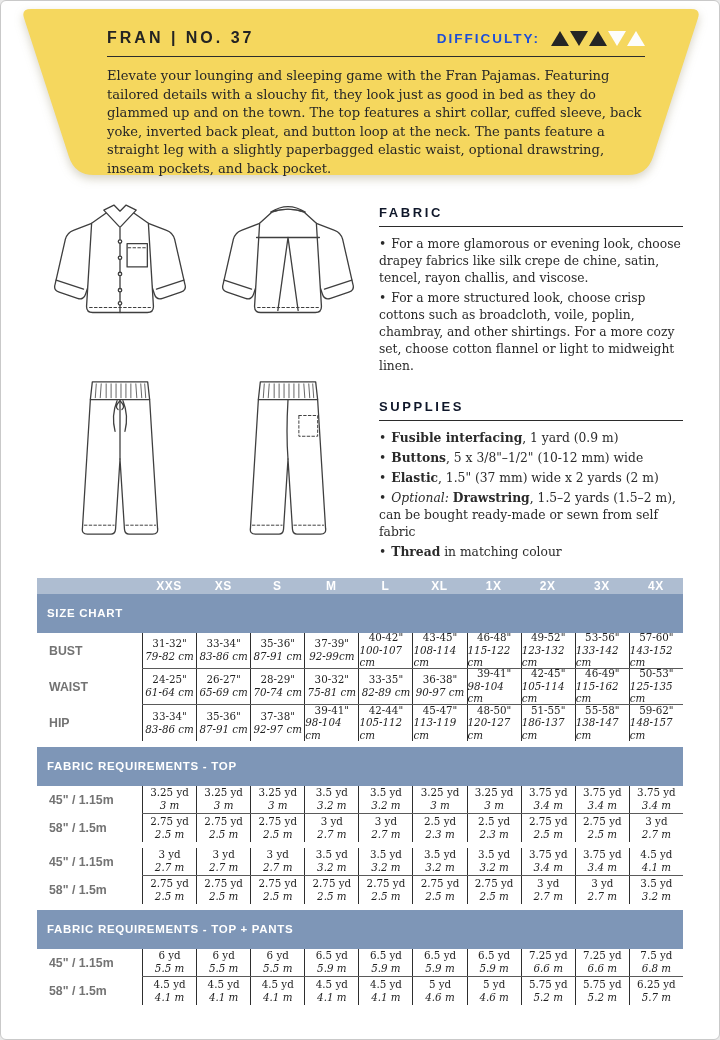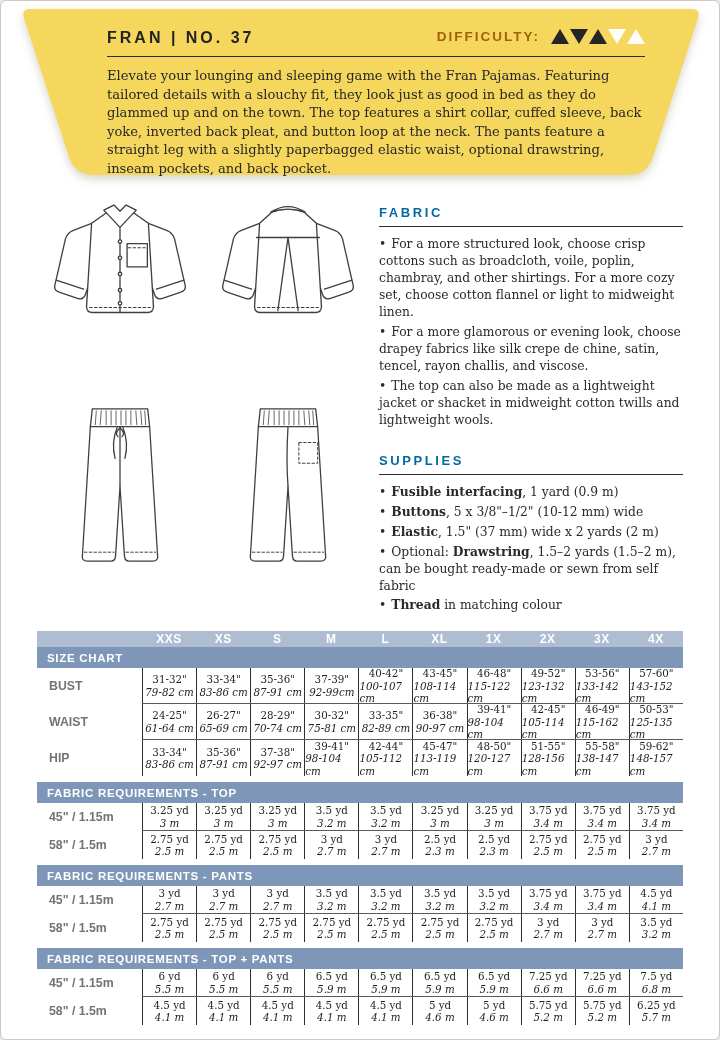--- a/index.html
+++ b/index.html
@@ -5,52 +5,52 @@
   * { margin:0; padding:0; box-sizing:border-box; }
   html,body { background:#e9e9e9; }
   body { width:720px; height:1040px; font-family:"Liberation Sans", sans-serif; }
   .page { position:relative; width:720px; height:1040px; background:#fff;
           border:1px solid #c9c9c9; border-radius:6px; overflow:hidden; }
 
   
   .flap-wrap { position:absolute; top:6px; left:18px; width:684px; height:172px; }
   .flap-svg { position:absolute; top:0; left:0; filter:drop-shadow(0 4px 5px rgba(110,100,55,.28)); }
   .flap-inner { position:absolute; top:22px; left:88px; right:58px; }
-  .flap-head { display:flex; justify-content:space-between; align-items:flex-start; }
+  .flap-head { display:flex; justify-content:space-between; align-items:center; }
   .pattern-title { font-size:16px; font-weight:bold; letter-spacing:3px; color:#232323; }
   .difficulty { display:flex; align-items:center; gap:10px; }
-  .difficulty-label { font-size:13.5px; font-weight:bold; letter-spacing:2px; color:#a16207; }
+  .difficulty-label { font-size:13.5px; font-weight:bold; letter-spacing:2px; color:#1d4ed8; }
   .tri-row { display:flex; align-items:center; }
   .tri { display:inline-block; width:0; height:0; margin-left:1px; }
   .tri.up   { border-left:9px solid transparent; border-right:9px solid transparent; border-bottom:15px solid #252525; }
   .tri.down { border-left:9px solid transparent; border-right:9px solid transparent; border-top:15px solid #252525; }
   .tri.up.light   { border-bottom-color:#fdfdfb; }
   .tri.down.light { border-top-color:#fdfdfb; }
   .flap-rule { border:none; border-top:1.6px solid #2c2c2c; margin-top:9px; }
   .description { margin-top:10px; font-family:"DejaVu Serif", serif; font-size:13.1px;
                  line-height:1.42; color:#272727; }
 
   
   .main { display:flex; padding:0 36px; margin-top:198px; gap:6px; }
   .drawings { width:336px; display:grid; grid-template-columns:1fr 1fr; row-gap:2px; }
   .drawings svg { display:block; }
   .info { flex:1; padding-top:6px; }
-  .info-heading { font-size:13px; font-weight:bold; letter-spacing:2.6px; color:#0369a1;
+  .info-heading { font-size:13px; font-weight:bold; letter-spacing:2.6px; color:#0f172a;
                   border-bottom:1.6px solid #2b2b2b; padding-bottom:6px; margin-bottom:9px; }
   .supplies-block { margin-top:24px; }
   .bullet-item { font-family:"DejaVu Serif", serif; font-size:12.3px; line-height:1.38;
                  color:#2a2a2a; margin-bottom:3px; }
   .blt { margin-right:5px; }
   .bd { font-weight:bold; }
-  .it { }
+  .it { font-style:italic; }
 
   
   .tables { padding:0 36px; margin-top:14px; }
   .sizes-row { display:flex; height:16px; background:#aebdd1; }
-  .secbar { height:21px; background:#7e96b7; color:#fff; display:flex; align-items:center;
+  .secbar { height:39px; background:#7e96b7; color:#fff; display:flex; align-items:center;
             padding-left:10px; font-size:11.5px; font-weight:bold; letter-spacing:.7px; }
   .lblcol { width:105px; flex:none; display:flex; align-items:center; padding-left:12px;
             font-size:12.3px; font-weight:bold; color:#737373; }
   .cells { flex:1; display:flex; }
   .hcell { flex:1; display:flex; align-items:center; justify-content:center;
            color:#fff; font-size:12px; font-weight:bold; letter-spacing:.5px; }
   .mrow { display:flex; height:36px; }
   .rrow { display:flex; height:28px; }
   .hline > .cells { border-bottom:1px solid #5a5a5a; }
   .cell { flex:1; border-left:1px solid #2e2e2e; display:flex; flex-direction:column;
@@ -147,23 +147,22 @@
         <path class="dash" d="M91 42 L110 42 L110 63 L91 63 Z"></path>
         <path class="dash" d="M44 153 L74 153 M86 153 L116 153"></path>
       </svg>
     </div>
 
     <div class="info">
       <div class="fabric-block">
         <div class="info-heading">FABRIC</div>
         <div>
 
-        <p class="bullet-item"><span class="blt">•</span><span>For a more structured look, choose crisp cottons such as broadcloth, voile, poplin, chambray, and other shirtings. For a more cozy set, choose cotton flannel or light to midweight linen.</span></p>
-            <p class="bullet-item"><span class="blt">•</span><span>For a more glamorous or evening look, choose drapey fabrics like silk crepe de chine, satin, tencel, rayon challis, and viscose.</span></p>
-            <p class="bullet-item"><span class="blt">•</span><span>The top can also be made as a lightweight jacket or shacket in midweight cotton twills and lightweight wools.</span></p>
+        <p class="bullet-item"><span class="blt">•</span><span>For a more glamorous or evening look, choose drapey fabrics like silk crepe de chine, satin, tencel, rayon challis, and viscose.</span></p>
+            <p class="bullet-item"><span class="blt">•</span><span>For a more structured look, choose crisp cottons such as broadcloth, voile, poplin, chambray, and other shirtings. For a more cozy set, choose cotton flannel or light to midweight linen.</span></p>
           </div>
       </div>
       <div class="supplies-block">
         <div class="info-heading">SUPPLIES</div>
         <div>
 
         <p class="bullet-item"><span class="blt">•</span><span class="it"></span><span class="bd">Fusible interfacing</span><span>, 1 yard (0.9 m)</span></p>
             <p class="bullet-item"><span class="blt">•</span><span class="it"></span><span class="bd">Buttons</span><span>, 5 x 3/8"–1/2" (10-12 mm) wide</span></p>
             <p class="bullet-item"><span class="blt">•</span><span class="it"></span><span class="bd">Elastic</span><span>, 1.5" (37 mm) wide x 2 yards (2 m)</span></p>
             <p class="bullet-item"><span class="blt">•</span><span class="it">Optional: </span><span class="bd">Drawstring</span><span>, 1.5–2 yards (1.5–2 m), can be bought ready-made or sewn from self fabric</span></p>
@@ -311,21 +310,21 @@
           <div class="cell">
             <span>45-47"</span>
             <span class="metric">113-119 cm</span>
           </div>
           <div class="cell">
             <span>48-50"</span>
             <span class="metric">120-127 cm</span>
           </div>
           <div class="cell">
             <span>51-55"</span>
-            <span class="metric">128-156 cm</span>
+            <span class="metric">186-137 cm</span>
           </div>
           <div class="cell">
             <span>55-58"</span>
             <span class="metric">138-147 cm</span>
           </div>
           <div class="cell">
             <span>59-62"</span>
             <span class="metric">148-157 cm</span>
           </div>
         </div>
@@ -421,21 +420,20 @@
             </div>
             <div class="cell">
               <span>3 yd</span>
               <span class="metric">2.7 m</span>
             </div>
           </div>
       </div>
     </div>
 
     <div class="reqsec">
-      <div class="secbar">FABRIC REQUIREMENTS - PANTS</div>
       <div class="rrow hline">
         <div class="lblcol">45" / 1.15m</div>
         <div class="cells">
 
         <div class="cell">
               <span>3 yd</span>
               <span class="metric">2.7 m</span>
             </div>
             <div class="cell">
               <span>3 yd</span>

